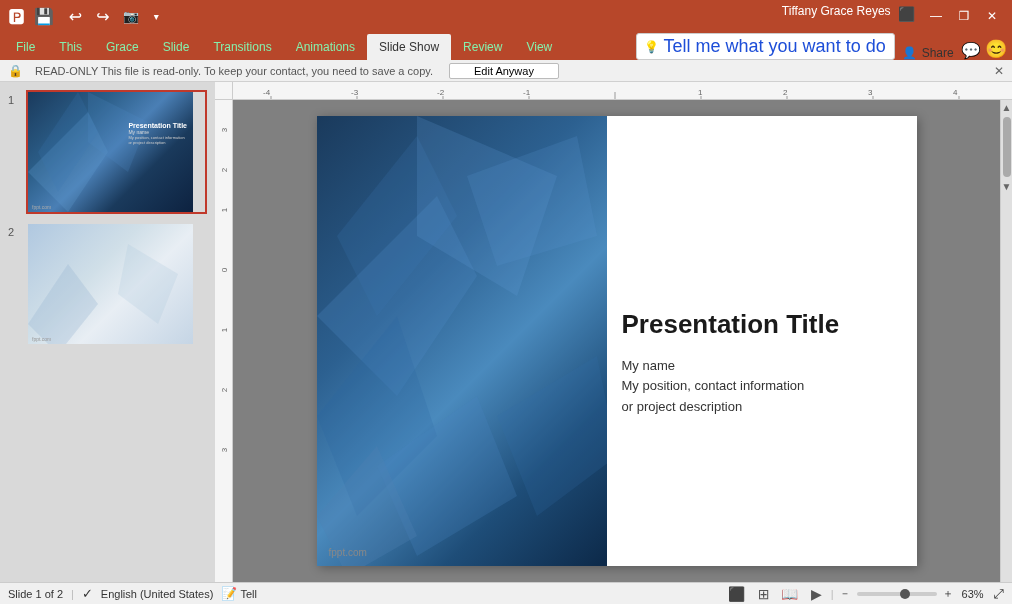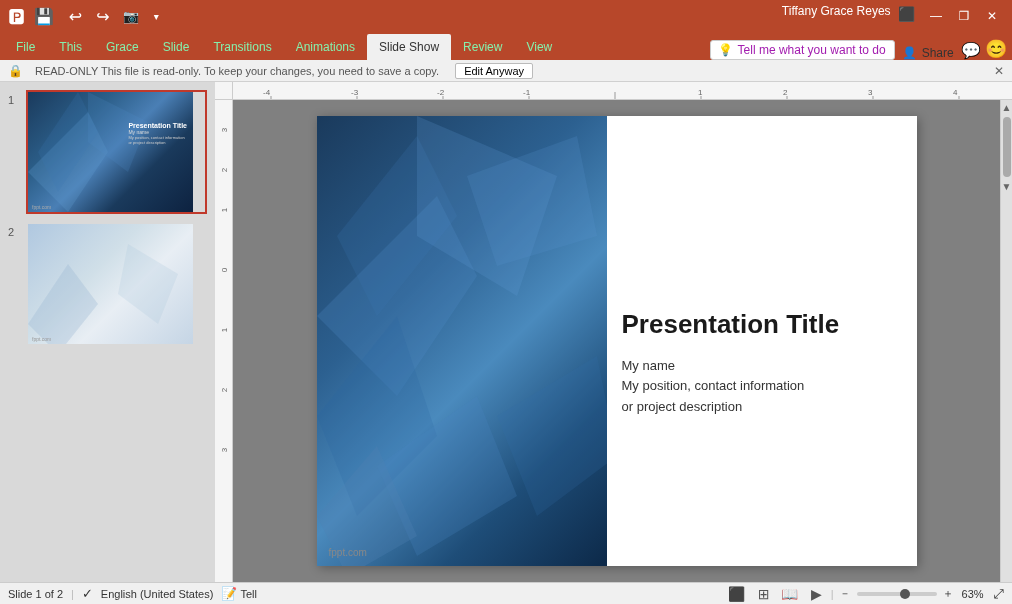--- a/index.html
+++ b/index.html
@@ -311,34 +311,34 @@
   <div class="ribbon-tab">This</div>
   <div class="ribbon-tab">Grace</div>
   <div class="ribbon-tab">Slide</div>
   <div class="ribbon-tab">Transitions</div>
   <div class="ribbon-tab">Animations</div>
   <div class="ribbon-tab active">Slide Show</div>
   <div class="ribbon-tab">Review</div>
   <div class="ribbon-tab">View</div>
   <div class="tell-me">
     <span>💡</span>
-    <span style="font-size:12px; color:#a21caf;">Tell me what you want to do</span>
+    <span style="font-size:18px; color:#1d4ed8;">Tell me what you want to do</span>
   </div>
   <div class="share-btn" style="margin-left:8px;">
     <span>👤</span>
     <span style="font-size:12px;text-align:center;">Share</span>
   </div>
   <span class="comment-icon" style="margin-left:8px;">💬</span>
   <span class="emoji-icon" style="margin-left:4px;">😊</span>
 </div>
 
 <div class="ribbon-body">
   <span style="font-size:12px; color:#666;">🔒</span>
-  <span style="font-size:11px; color:#555;">READ-ONLY  This file is read-only. To keep your changes, you need to save a copy.</span>
-  <button style="font-size:11px; padding:1px 8px; background:#fff; border:1px solid #bbb; cursor:pointer; border-radius:2px; margin-left:4px;">Edit Anyway</button>
+  <span style="font-size:11px; color:#555;">READ-ONLY  This file is read-only. To keep your contact, you need to save a copy.</span>
+  <button style="font-size:11px; padding:1px 24px; background:#fff; border:1px solid #bbb; cursor:pointer; border-radius:2px; margin-left:4px;">Edit Anyway</button>
   <span style="margin-left:auto; font-size:12px; cursor:pointer; color:#666;">✕</span>
 </div>
 
 <div class="main-area">
 
   <div class="slide-panel">
 
     <div class="slide-thumb">
       <span class="slide-num">1</span>
       <div class="slide-img active">

